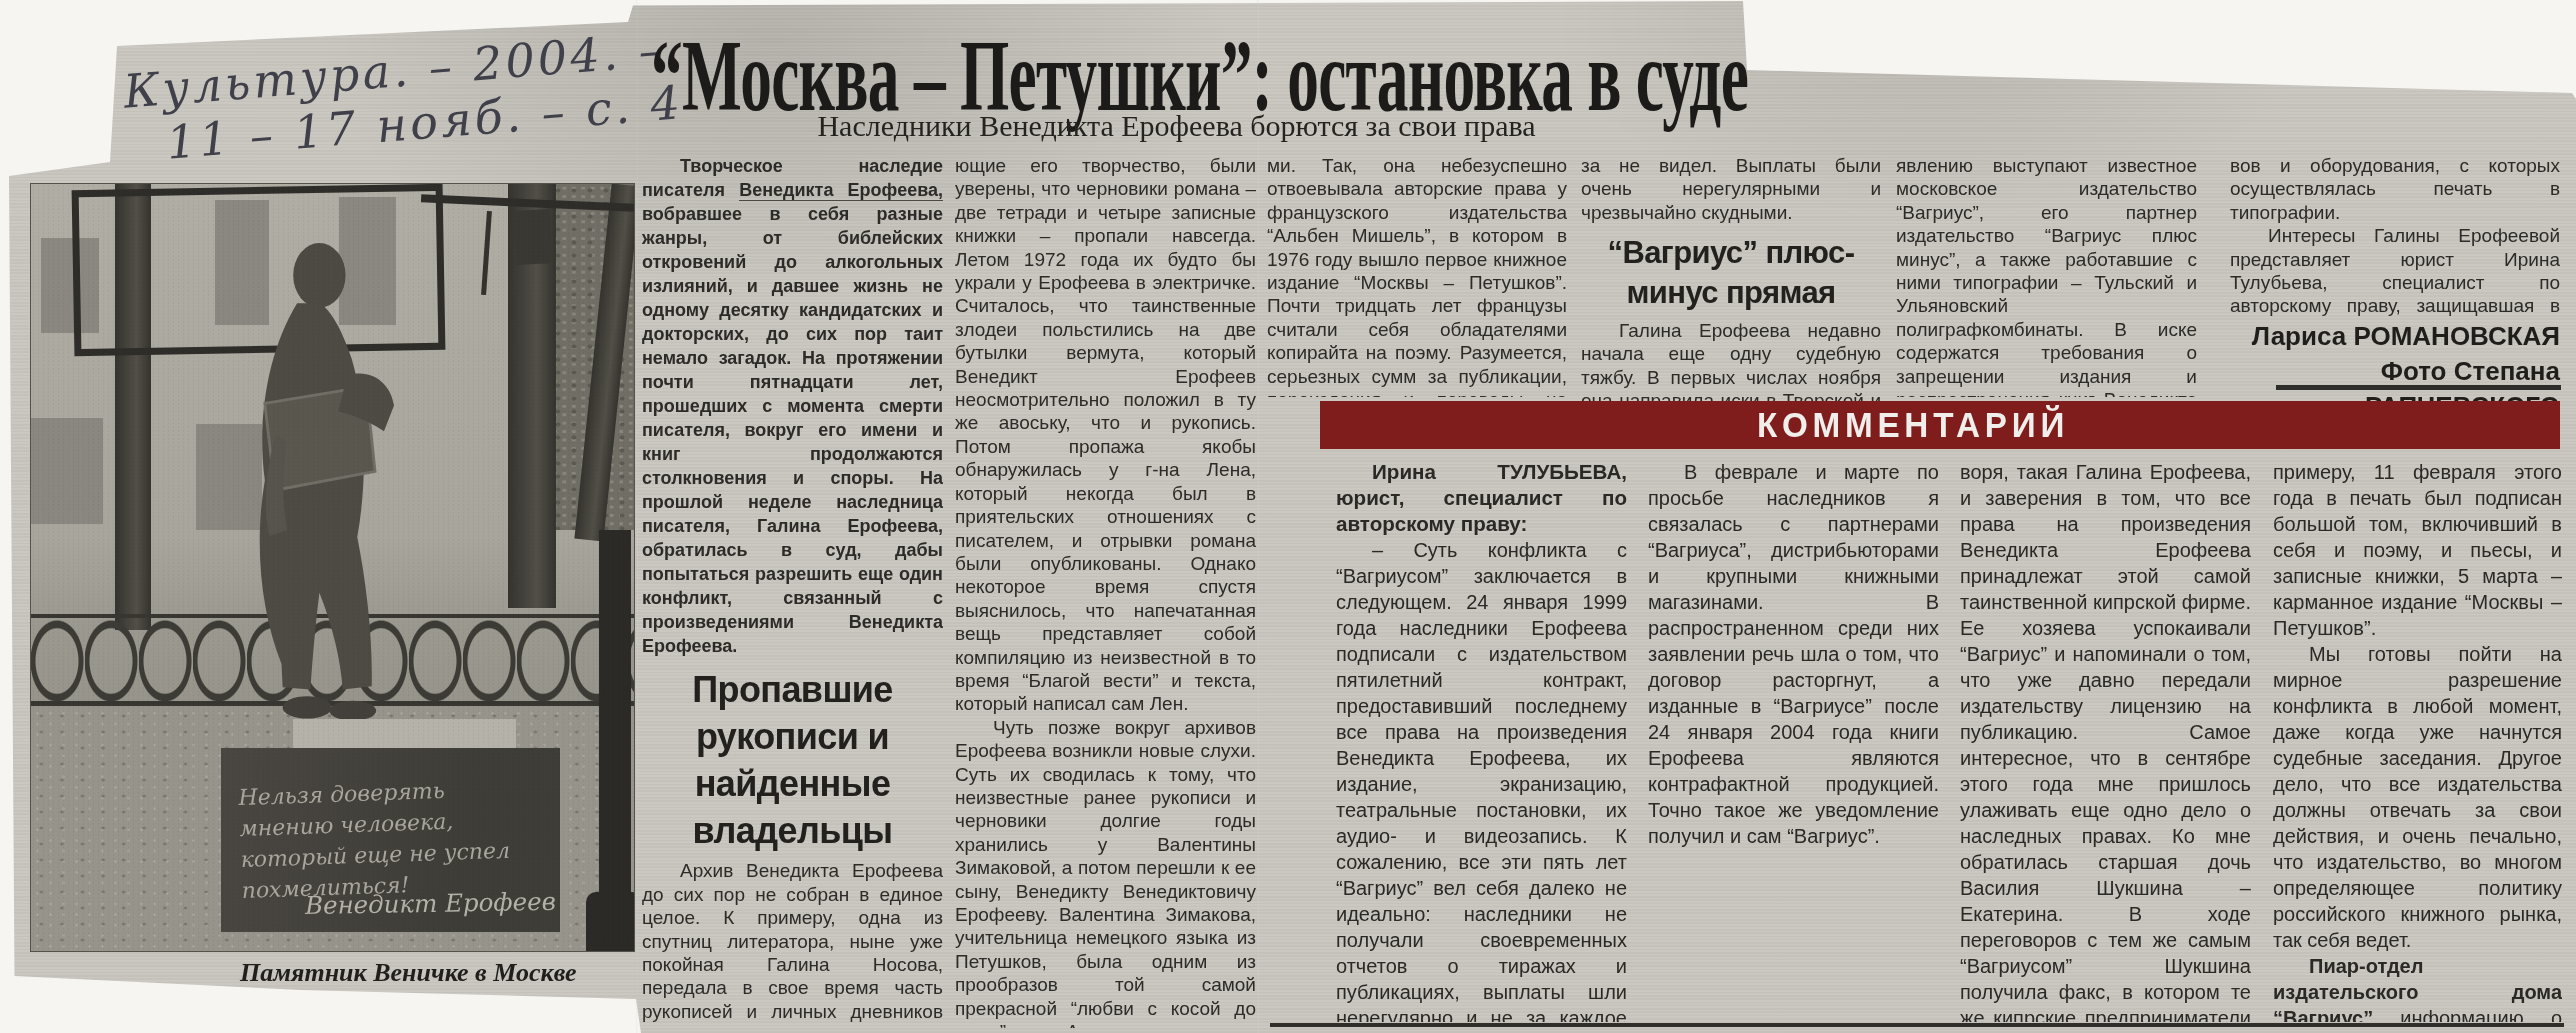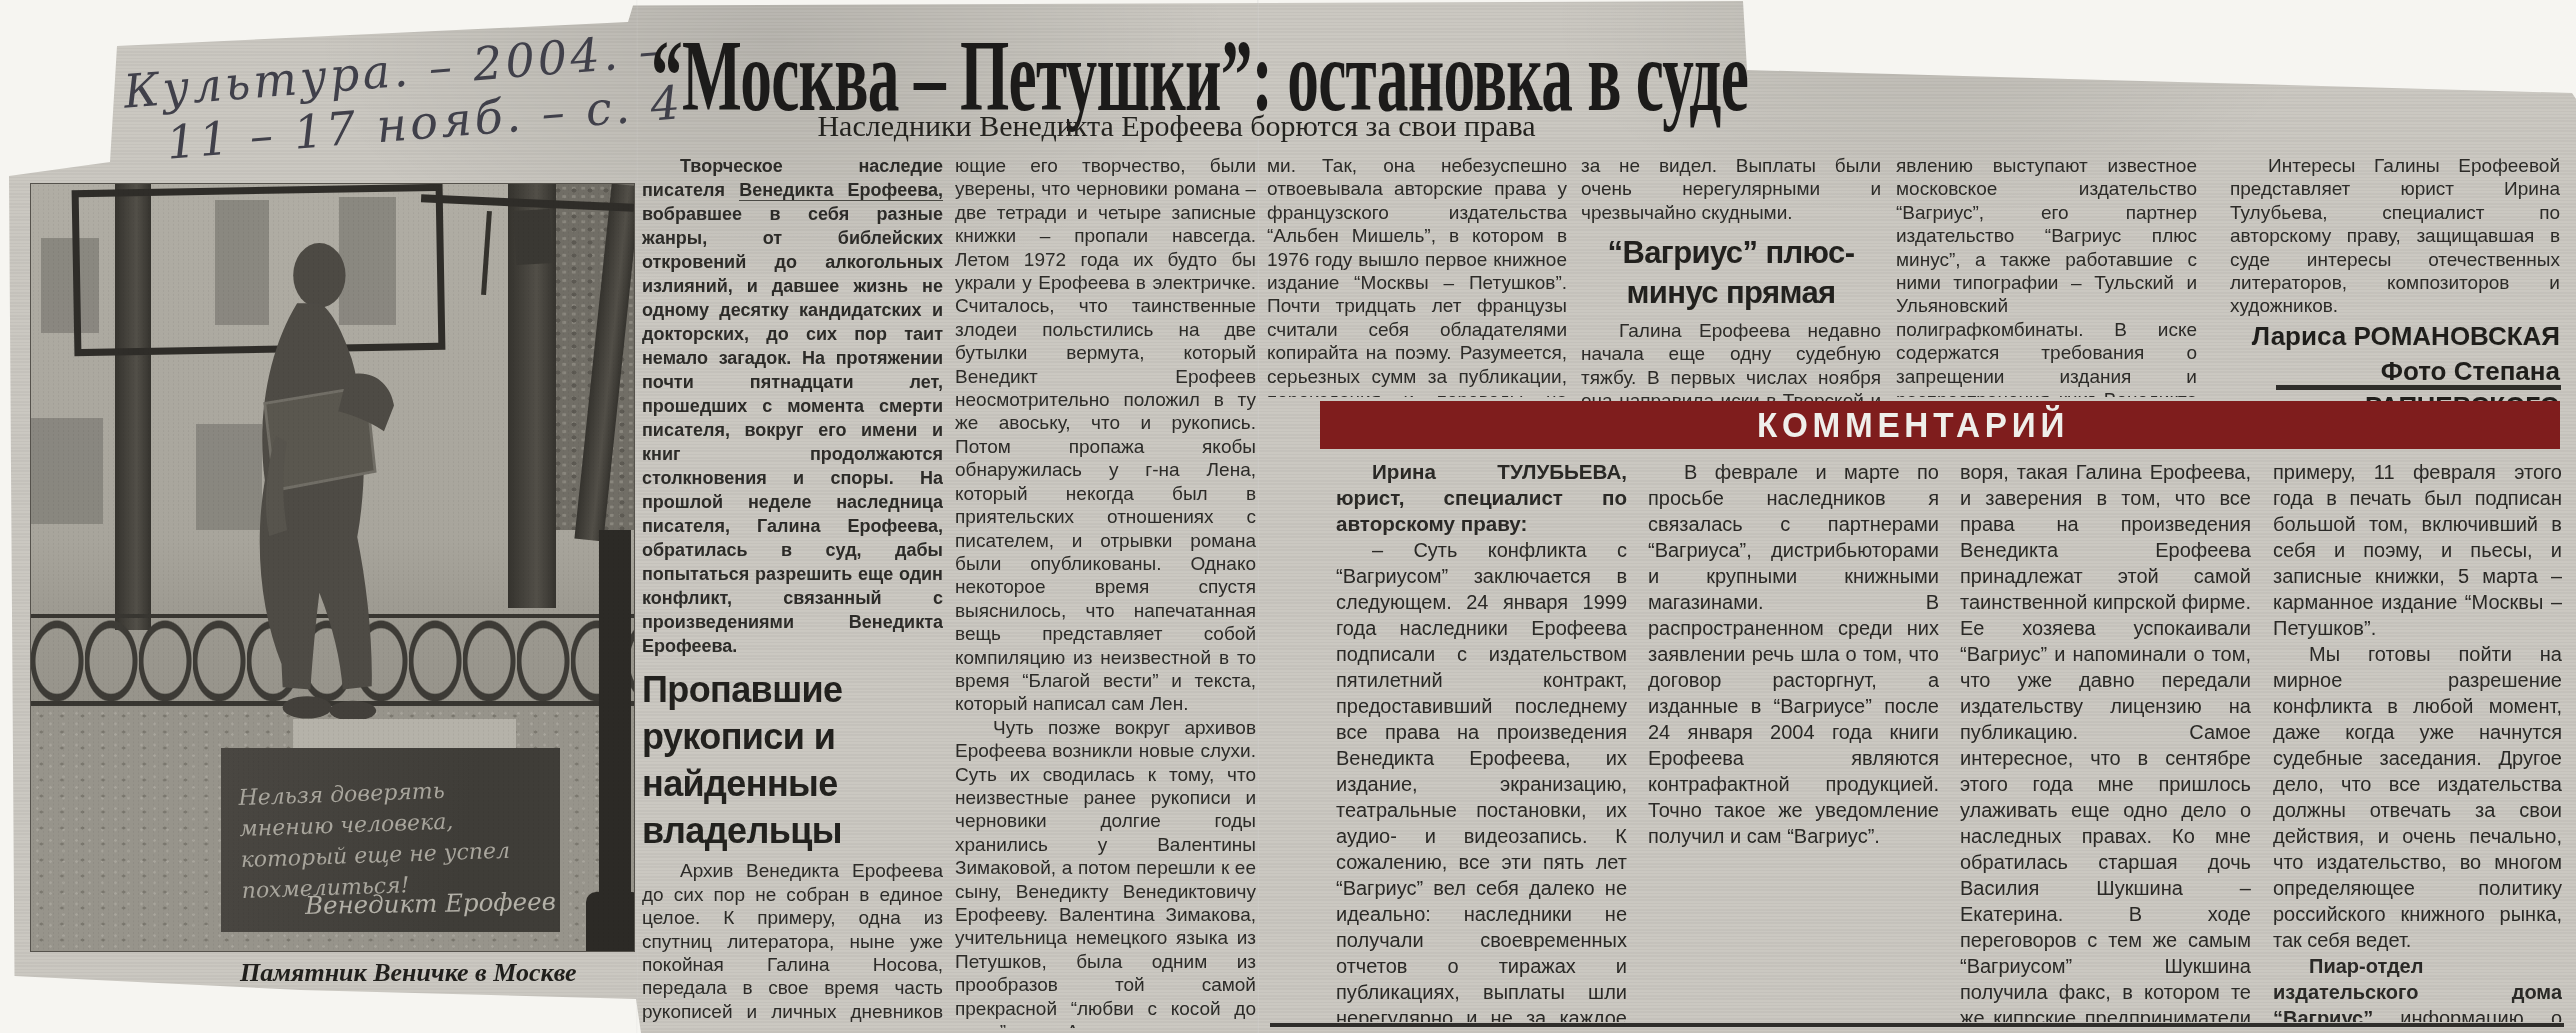--- a/index.html
+++ b/index.html
@@ -52,21 +52,21 @@
     font-style:italic;font-size:24.5px;transform:rotate(-1deg);white-space:nowrap;}
   .grain{position:absolute;inset:0;background-image:radial-gradient(rgba(0,0,0,.055) 0.6px,rgba(0,0,0,0) 1.1px);background-size:5px 3.9px;}
   .caption{position:absolute;left:240px;top:958px;width:394px;text-align:left;color:#201f1c;
     font-family:"Liberation Serif",serif;font-weight:bold;font-style:italic;font-size:26px;}
   
   .col{position:absolute;overflow:hidden;color:#2c2b28;font-size:19px;line-height:23.4px;text-align:justify;}
   .col p{margin:0;text-indent:38px;}
   .col p.cont{text-indent:0;}
   .lead{font-weight:bold;font-size:18px;line-height:24px;}
   .uname{border-bottom:1.7px solid #4a4944;}
-  .h-sec{font-weight:bold;font-size:36px;line-height:47px;text-align:left;letter-spacing:-0.6px;color:#22211e;text-indent:0 !important;margin:7.8px 0 5.6px 0 !important;}
+  .h-sec{font-weight:bold;font-size:36px;line-height:47px;text-align:center;letter-spacing:-0.6px;color:#22211e;text-indent:0 !important;margin:7.8px 0 5.6px 0 !important;}
   .h-sec2{font-weight:bold;font-size:31px;line-height:40px;text-align:center;letter-spacing:-0.6px;color:#22211e;text-indent:0 !important;margin:9px 0 5.6px 0 !important;}
   .byline{position:absolute;left:2219px;top:319px;width:341px;text-align:right;font-weight:bold;font-size:26px;line-height:35px;color:#1f1e1b;}
   .byline-rule{position:absolute;left:2276px;top:385px;width:285px;height:4.5px;background:#2e2d2a;}
   
   .banner{position:absolute;left:1320px;top:401px;width:1240px;height:48px;background:#7f1d1d;}
   .banner span{display:block;text-align:center;position:relative;left:-27px;color:#efeeea;
     font-weight:bold;font-size:35px;line-height:48px;letter-spacing:5px;transform:scaleX(.95);}
   .comm{position:absolute;overflow:hidden;color:#2a2926;font-size:20px;line-height:26px;text-align:justify;}
   .comm p{margin:0;text-indent:36px;}
   .comm p.cont{text-indent:0;}
@@ -154,20 +154,21 @@
     <p class="cont">за не видел. Выплаты были очень нерегулярными и чрезвычайно скудными.</p>
     <p class="h-sec2">“Вагриус” плюс-минус прямая</p>
     <p>Галина Ерофеева недавно начала еще одну судебную тяжбу. В первых числах ноября она направила иски в Тверской и Преображенский суды Москвы. Ответчиком по исковому за-</p>
   </div>
 
   <div class="col" style="left:1896px;top:154px;width:301px;height:243px">
     <p class="cont">явлению выступают известное московское издательство “Вагриус”, его партнер издательство “Вагриус плюс минус”, а также работавшие с ними типографии – Тульский и Ульяновский полиграфкомбинаты. В иске содержатся требования о запрещении издания и распространения книг Венедикта Ерофеева, выплате компенсаций за нарушение авторских прав, конфискации самих книг, диапозити-</p>
   </div>
 
   <div class="col" style="left:2230px;top:154px;width:330px;height:163px">
+    <p class="cont">вов и оборудования, с которых осуществлялась печать в типографии.</p>
     <p>Интересы Галины Ерофеевой представляет юрист Ирина Тулубьева, специалист по авторскому праву, защищавшая в суде интересы отечественных литераторов, композиторов и художников.</p>
   </div>
 
   <div class="byline">
     <div>Лариса РОМАНОВСКАЯ</div>
     <div>Фото Степана РАПЧЕВСКОГО</div>
   </div>
   <div class="byline-rule"></div>
 
   <div class="banner">

